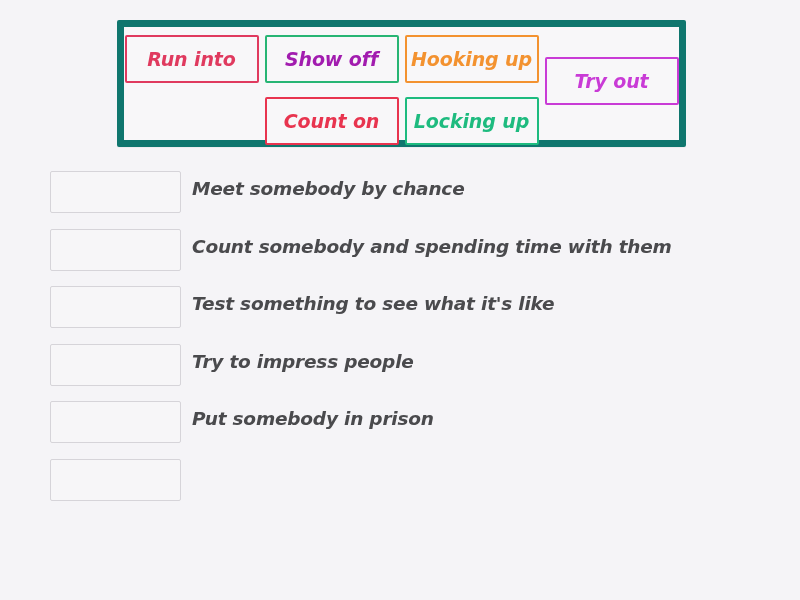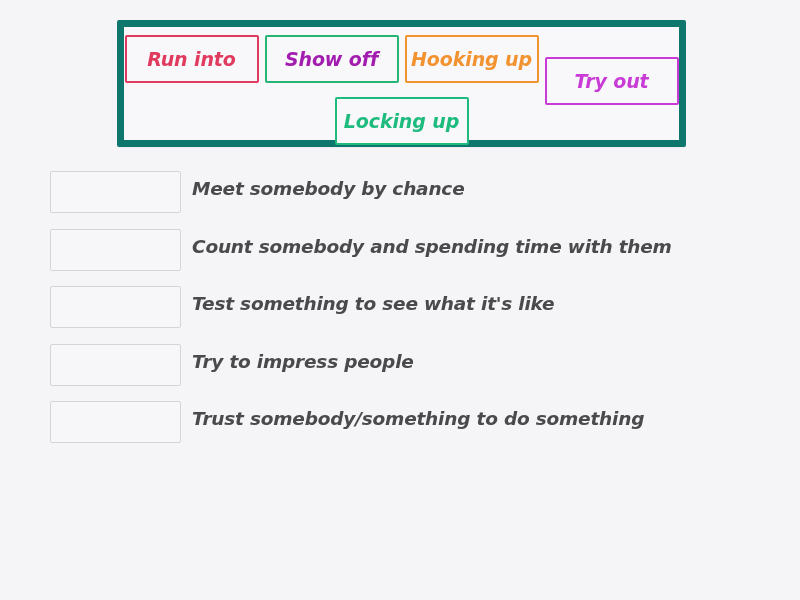--- a/index.html
+++ b/index.html
@@ -117,20 +117,23 @@
         <span class="tile-label" style="color: #a21caf;">Show off</span>
       </div>
       <div class="tile" style="border-color: rgb(243, 146, 48); justify-content: center;">
         <span class="tile-label" style="color: rgb(243, 146, 48);">Hooking up</span>
       </div>
       <div class="tile" style="border-color: rgb(201, 59, 214); margin-top: 44px;">
         <span class="tile-label" style="color: rgb(201, 59, 214);">Try out</span>
       </div>
     </div>
   <div class="tile-row" id="tile-row-2">
+      <div class="tile" style="border-color: rgb(232, 52, 79);">
+        <span class="tile-label" style="color: rgb(232, 52, 79);">Count on</span>
+      </div>
       <div class="tile" style="border-color: rgb(30, 187, 127);">
         <span class="tile-label" style="color: rgb(30, 187, 127);">Locking up</span>
       </div>
     </div>
 </div>
 
 <div id="answer-list">
     <div class="answer-row">
       <div class="drop-box"></div>
       <div class="definition">Meet somebody by chance</div>
@@ -142,15 +145,18 @@
     <div class="answer-row">
       <div class="drop-box"></div>
       <div class="definition">Test something to see what it's like</div>
     </div>
     <div class="answer-row">
       <div class="drop-box"></div>
       <div class="definition">Try to impress people</div>
     </div>
     <div class="answer-row">
       <div class="drop-box"></div>
-      <div class="definition">Trust somebody/something to do something</div>
+      <div class="definition">Put somebody in prison</div>
+    </div>
+    <div class="answer-row">
+      <div class="drop-box"></div>
     </div>
   </div>
 
 </body></html>

